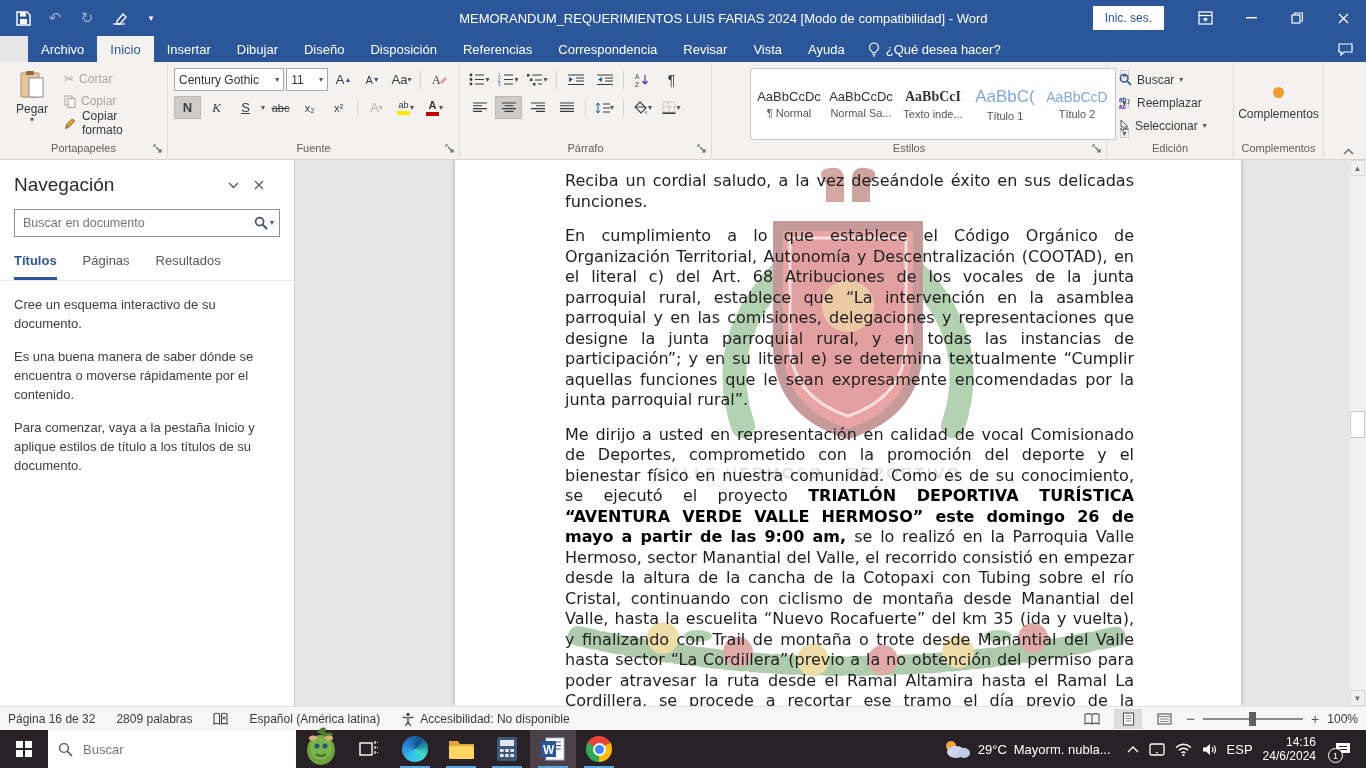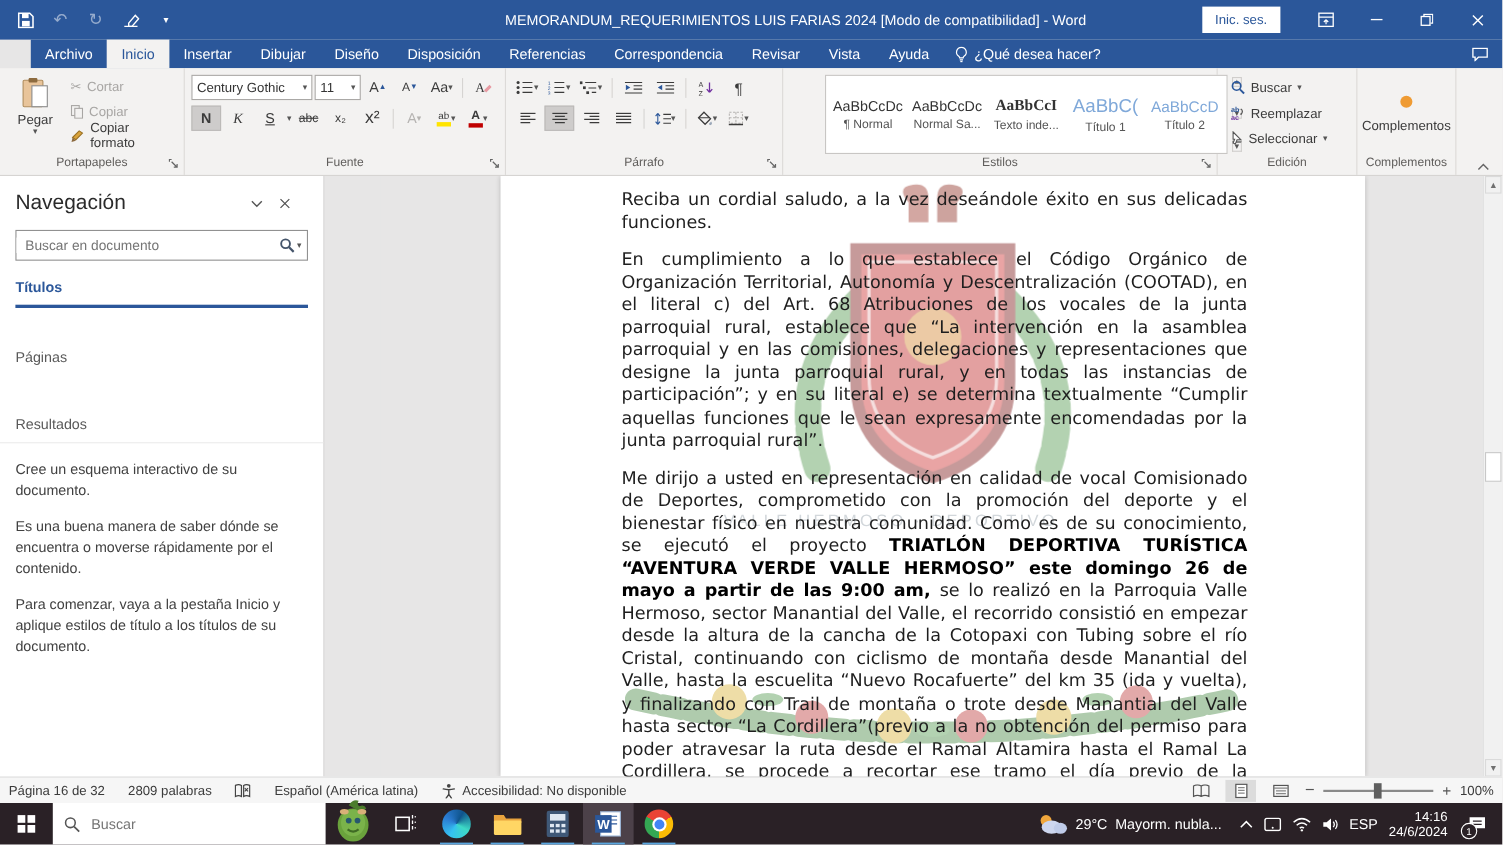--- a/index.html
+++ b/index.html
@@ -43,21 +43,21 @@
   .stylename{font-size:11px;color:#555;white-space:nowrap;}
   
   .editrow{display:flex;align-items:center;gap:5px;font-size:12px;color:#3b3b3b;height:23px;}
   
   #navpane{position:absolute;left:0;top:160px;width:295px;bottom:62px;background:#fff;border-right:1px solid #cfcecd;box-sizing:border-box;}
   #navhead{display:flex;align-items:center;padding:14px 14px 0 14px;}
   #navtitle{font-size:19px;color:#2b2b2b;flex:1;}
   .navctl{color:#444;width:26px;text-align:center;font-size:13px;}
   #navsearch{margin:13px 14px 0 14px;height:26px;border:1px solid #919191;display:flex;align-items:center;background:#fff;}
   #navsearch input{flex:1;border:none;outline:none;font-size:12.5px;padding:0 8px;font-family:inherit;color:#333;}
-  #navtabs{display:flex;gap:37px;padding:16px 14px 0 14px;border-bottom:1px solid #ececec;font-size:13px;color:#595959;flex-direction:column;}
+  #navtabs{display:flex;gap:26px;padding:16px 14px 0 14px;border-bottom:1px solid #ececec;font-size:13px;color:#595959;}
   .navtab{padding-bottom:9px;}
   .navtab.active{color:#2b579a;font-weight:bold;border-bottom:3px solid #2b579a;}
   .navhint{font-size:13px;color:#404040;line-height:19px;margin:14px 14px 0 14px;}
   
   #docarea{position:absolute;left:346px;top:160px;right:17px;bottom:62px;background:#e7e6e6;overflow:hidden;}
   #page{position:absolute;left:109px;top:0;width:786px;height:100%;background:#fff;box-shadow:0 0 5px rgba(0,0,0,.28);}
   #watermark{position:absolute;left:50%;top:6px;transform:translateX(-50%);opacity:.5;}
   #textcol{position:absolute;left:110px;top:11px;width:569px;font-family:"DejaVu Sans",sans-serif;
     font-size:16px;line-height:20.5px;color:#1e1e1e;text-align:justify;}
   #textcol p{margin:0 0 14px 0;}
@@ -236,21 +236,21 @@
               </svg>
           </span>
         </div>
         <div class="rowline" style="margin-top:5px;">
           <span class="fbtn on" style="font-weight:bold;">N</span>
           <span class="fbtn" style="font-style:italic;font-family:'Liberation Serif',serif;">K</span>
           <span class="fbtn" style="text-decoration:underline;">S</span>
           <span class="caret">▾</span>
           <span class="fbtn" style="text-decoration:line-through;font-size:11px;">abc</span>
           <span class="fbtn" style="font-size:11px;">x₂</span>
-          <span class="fbtn" style="font-size:16px;">x²</span>
+          <span class="fbtn" style="font-size:11px;">x²</span>
           <span class="vsep"></span>
           <span class="fbtn disabled">
               <span>A</span>
               <span class="caret" style="color:#b5b3b1;">▾</span>
             </span>
           <span class="fbtn">
             <span style="display:flex;flex-direction:column;align-items:center;line-height:1;">
               <span style="font-size:9px;">ab</span>
               <span style="width:13px;height:4px;background:#ffe400;margin-top:1px;"></span>
             </span>

